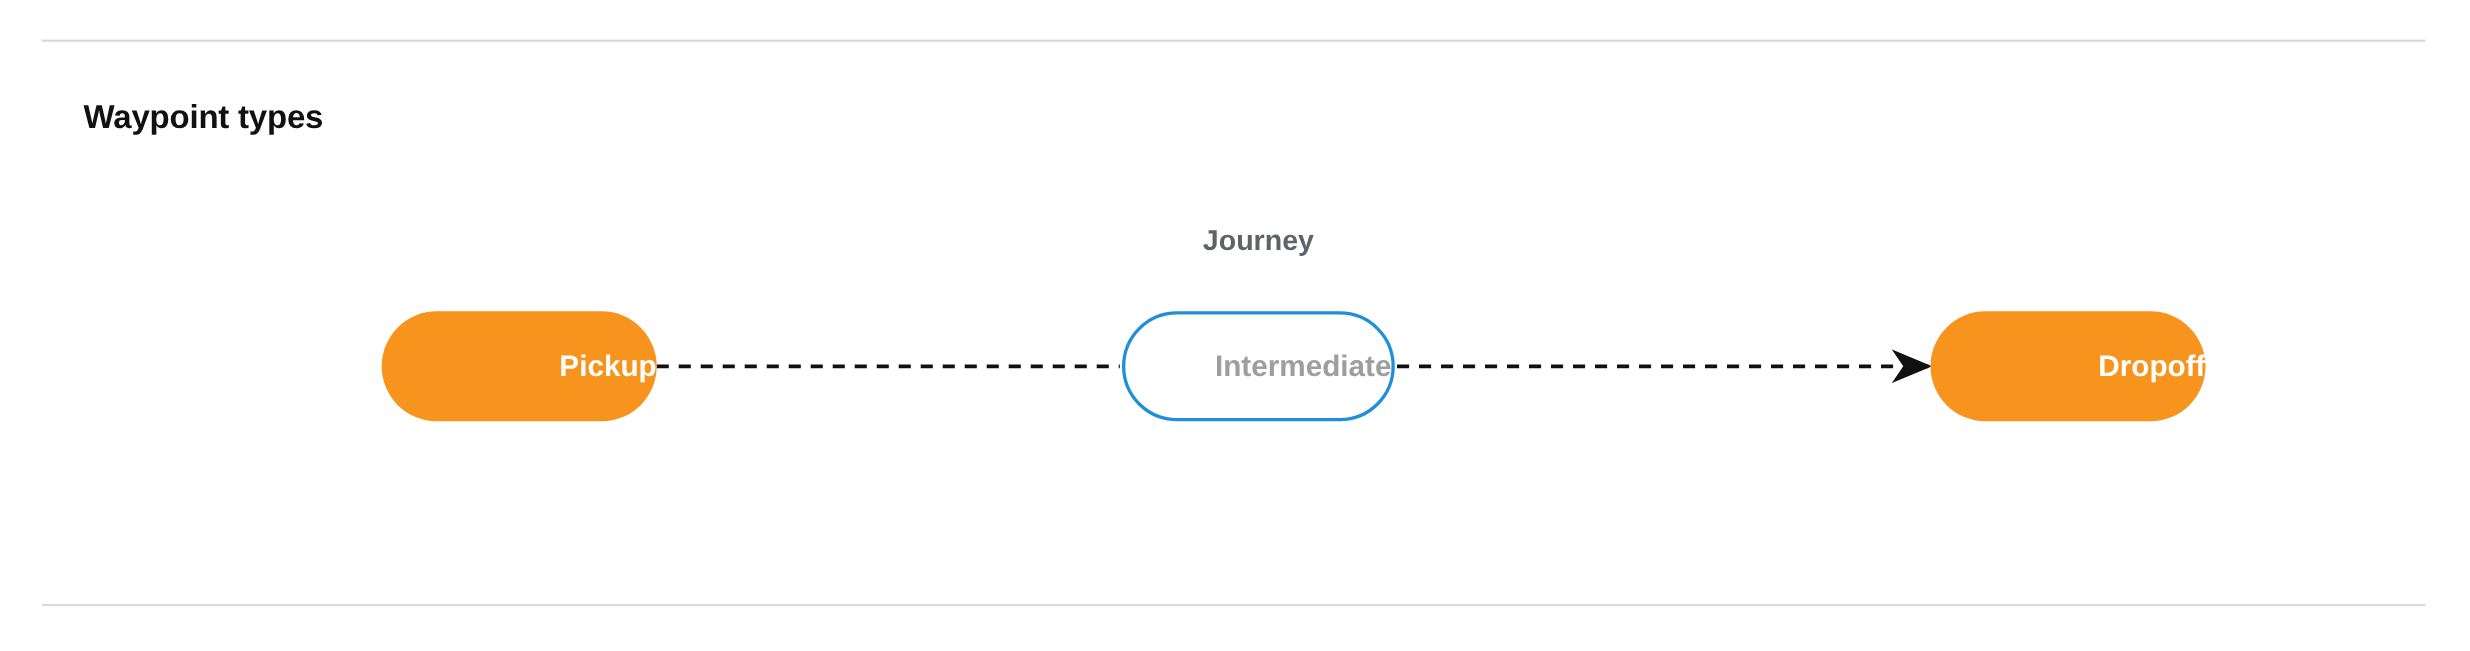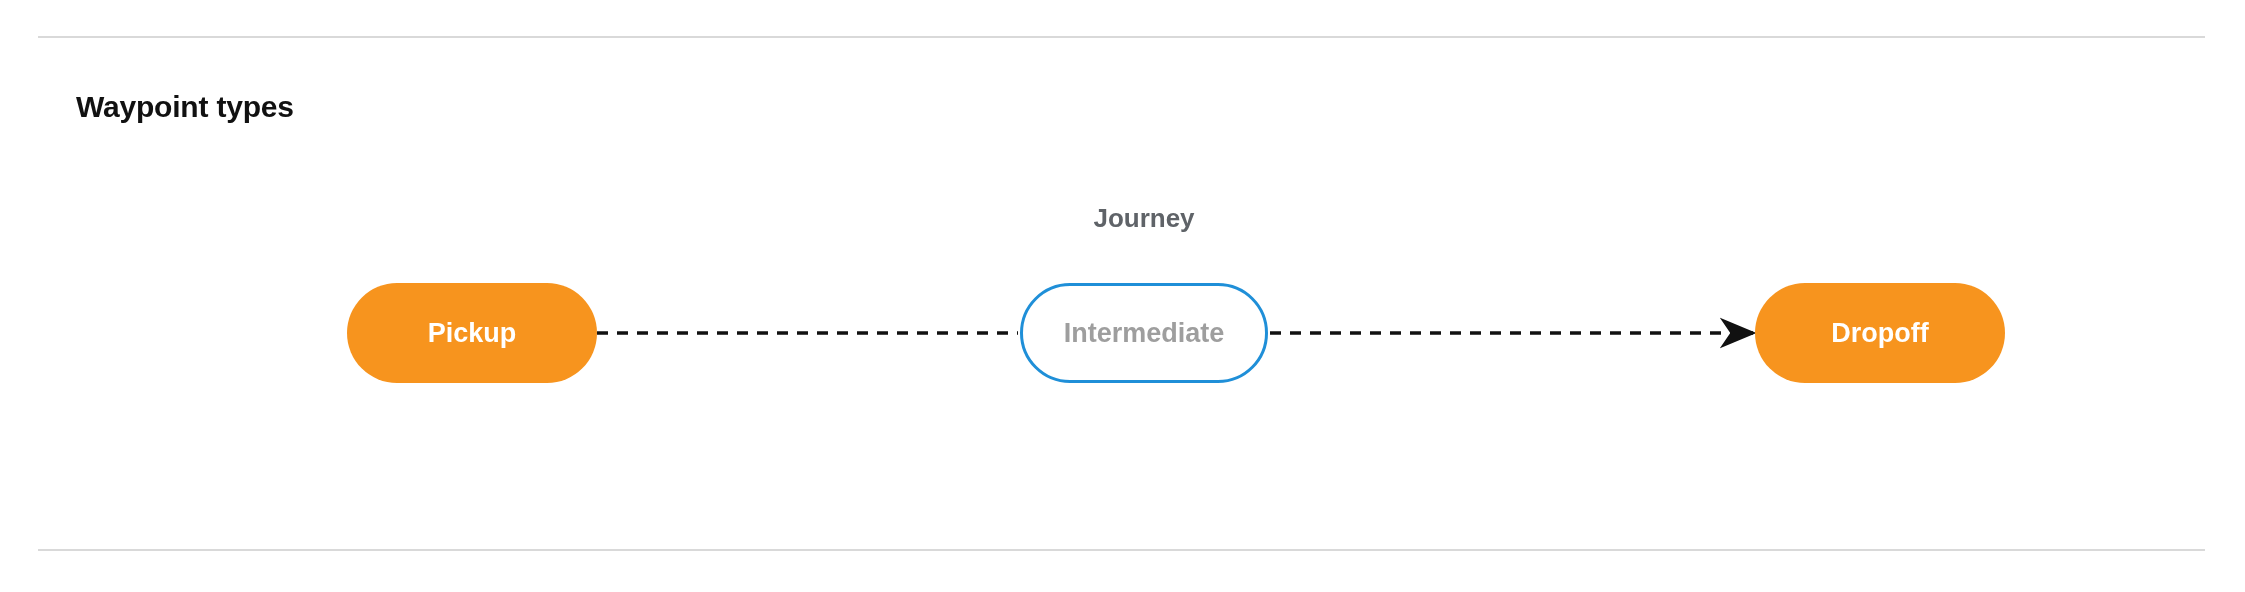--- a/index.html
+++ b/index.html
@@ -80,21 +80,21 @@
     pointer-events: none;
   }
 
   .node {
     position: absolute;
     top: 283px;
     height: 100px;
     border-radius: 50px;
     display: flex;
     align-items: center;
-    justify-content: center;
+    justify-content: flex-end;
     box-sizing: border-box;
     font-size: 27px;
     font-weight: 700;
     line-height: 1;
     white-space: nowrap;
   }
 
   .node-pickup {
     left: 347px;
     width: 250px;

